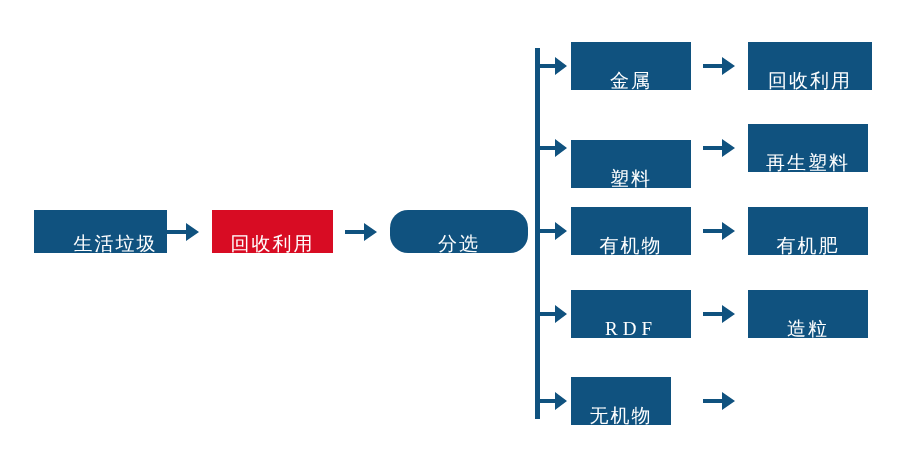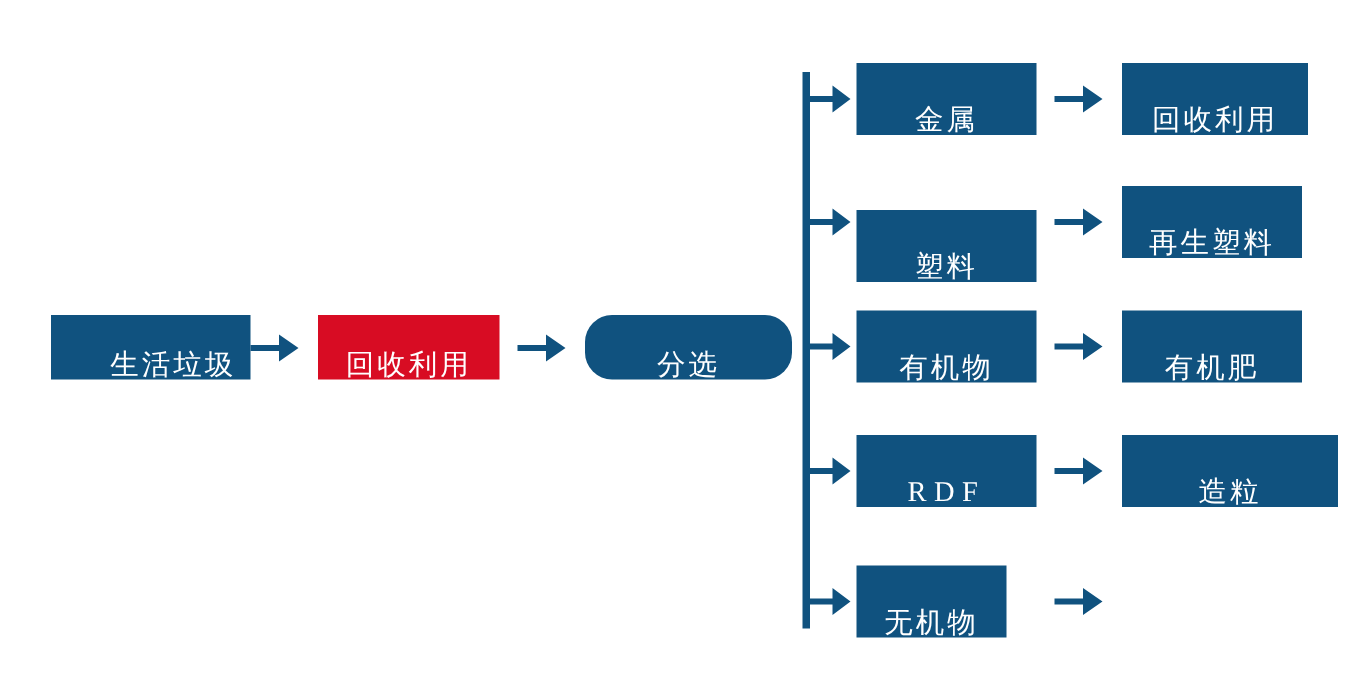--- a/index.html
+++ b/index.html
@@ -156,21 +156,21 @@
   <div class="node blue latin" style="left:571px; top:290px; width:120px; height:48px;">
     <span>RDF</span>
   </div>
 
   <div class="arrow" style="left:699px; top:301px; width:40px; height:26px;">
     <svg width="34" height="24" viewBox="0 0 34 24" aria-hidden="true">
       <path d="M1 10 H20 V3 L33 12 L20 21 V14 H1 Z" fill="#10527F"></path>
     </svg>
   </div>
 
-  <div class="node blue" style="left:748px; top:290px; width:144px; height:48px;">
+  <div class="node blue" style="left:748px; top:290px; width:120px; height:48px;">
     <span>造粒</span>
   </div>
 
   <div class="branch-arrow" style="left:538px; top:388px; width:32px; height:26px;">
     <svg width="30" height="24" viewBox="0 0 30 24" aria-hidden="true">
       <path d="M0 10 H17 V3 L29 12 L17 21 V14 H0 Z" fill="#10527F"></path>
     </svg>
   </div>
 
   <div class="node blue" style="left:571px; top:377px; width:100px; height:48px;">

